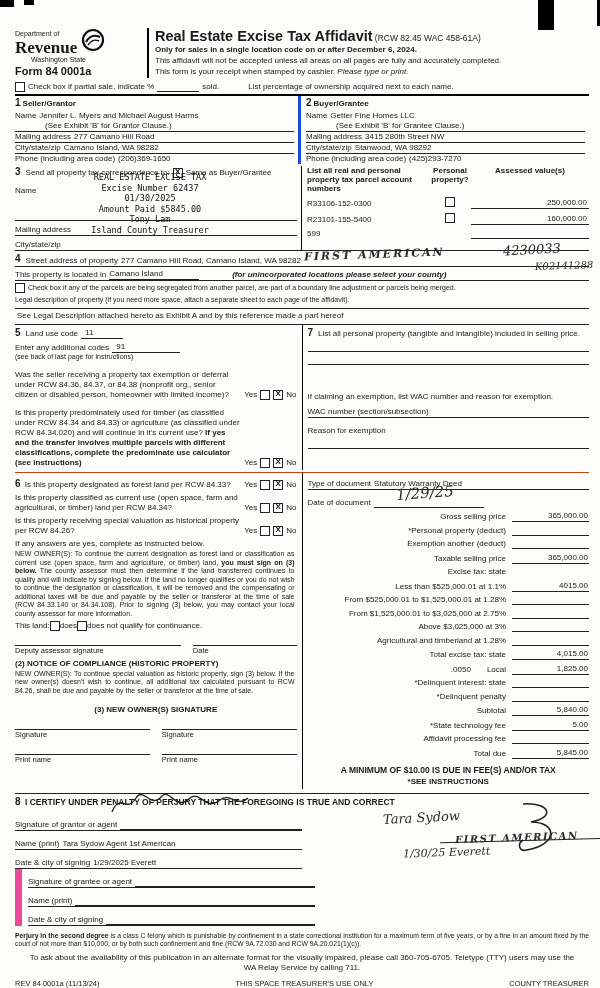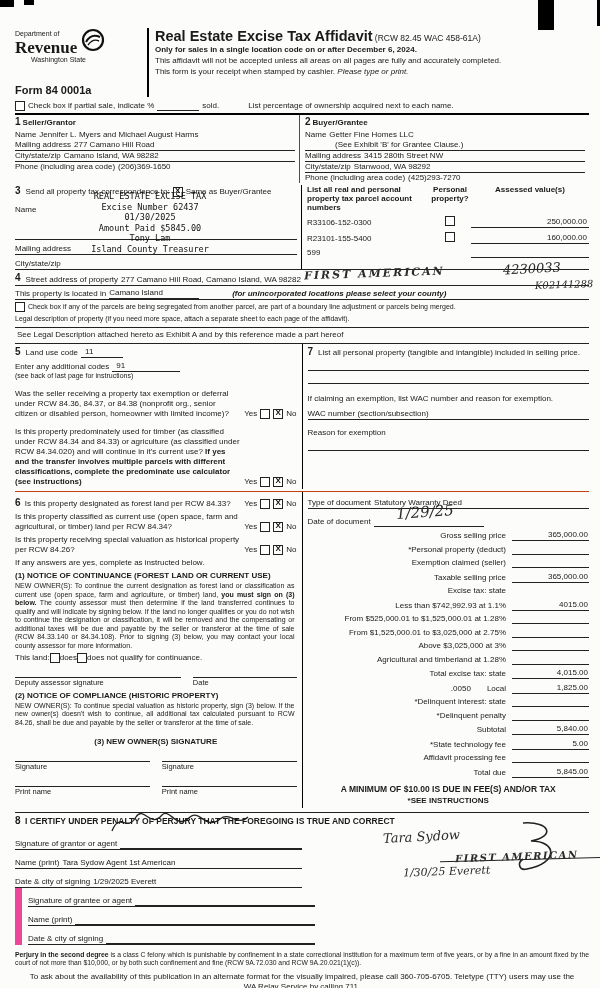--- a/index.html
+++ b/index.html
@@ -20,33 +20,33 @@
   .yn{display:flex;gap:3px;align-items:center;flex:none;margin-left:4px;white-space:nowrap;}
 
   
   .hdr{display:flex;}
   .hdr-left{width:132px;flex:none;}
   .dept-row{display:flex;align-items:flex-start;gap:4px;}
   .dept-small{font-size:7px;margin-top:2px;}
   .revenue{font-family:"Liberation Serif",serif;font-weight:bold;font-size:17px;line-height:1;}
   .wa-state{font-size:7px;margin-left:16px;}
   .logo{width:24px;height:24px;flex:none;}
-  .form-no{font-weight:bold;font-size:11px;margin-top:19px;}
+  .form-no{font-weight:bold;font-size:11px;margin-top:0;}
   .hdr-right{flex:1;border-left:2px solid #000;padding-left:6px;}
   .title{font-weight:bold;font-size:14.5px;line-height:1.05;}
   .title-ref{font-size:8.5px;}
   .hdr-right div{margin-top:1px;}
 
   .partial-row{display:flex;align-items:flex-end;gap:3px;margin-top:4px;}
   .partial-right{margin-left:26px;}
 
   
   .sec12{display:flex;border-top:2px solid #000;margin-top:2px;}
   .col{width:50%;padding:1px 4px 0 0;}
-  .col-r{border-left:1px solid #1d4ed8;padding-left:5px;}
+  .col-r{border-left:3px solid #1d4ed8;padding-left:5px;}
   .sec-head{margin-bottom:1px;}
   .note-ind{padding-left:30px;}
   .fl{min-height:10px;}
 
   
   .sec3{display:flex;margin-top:2px;border-bottom:1px solid #222;}
   .s3-left{width:50%;padding-right:4px;position:relative;}
   .s3-right{width:50%;border-left:1px solid #000;padding-left:5px;position:relative;}
   .s3-fields{position:relative;}
   .name-row{height:34px;align-items:flex-start;padding-top:8px;}
@@ -167,20 +167,21 @@
       <span class="partial-right">List percentage of ownership acquired next to each name.</span>
     </div>
 
     <div class="sec12">
       <div class="col">
         <div class="sec-head"><span class="sec-num">1</span><b>Seller/Grantor</b></div>
         <div class="fl">
             <span>Name</span>
           <span>Jennifer L. Myers and Michael August Harms</span>
           </div>
+        <div class="u note-ind">(See Exhibit 'B' for Grantor Clause.)</div>
         <div class="fl u">
             <span>Mailing address</span>
           <span>277 Camano Hill Road</span>
           </div>
         <div class="fl u">
             <span>City/state/zip</span>
           <span>Camano Island, WA 98282</span>
           </div>
         <div class="fl">
             <span>Phone (including area code)</span>
@@ -317,21 +318,21 @@
             </div>
         </div>
       </div>
       <div class="b-right">
         <div class="fl">
             <span class="sec-num">7</span>
           <span>List all personal property (tangible and intangible) included in selling price.</span>
           </div>
         <div class="blankline"></div>
         <div class="blankline"></div>
-        <div style="margin-top:10px;">If claiming an exemption, list WAC number and reason for exemption.</div>
+        <div style="margin-top:27px;">If claiming an exemption, list WAC number and reason for exemption.</div>
         <div class="fl u" style="margin-top:3px;min-height:12px;">
             <span>WAC number (section/subsection)</span>
           </div>
         <div style="margin-top:8px;">Reason for exemption</div>
         <div class="blankline"></div>
       </div>
     </div>
 
     <div class="band band6">
       <div class="b-left">
@@ -357,21 +358,20 @@
         <div class="q">
           <div class="qt">Is this property receiving special valuation as historical property per RCW 84.26?</div>
           <div class="yn">
               <span>Yes</span>
             <span class="cb"></span>
             <span class="cb ck"></span>
             <span>No</span>
             </div>
         </div>
         <div style="margin-top:3px;">If any answers are yes, complete as instructed below.</div>
-        <div class="notice-title">(1) NOTICE OF CONTINUANCE (FOREST LAND OR CURRENT USE)</div>
         <div class="body7"><span>NEW OWNER(S): To continue the current designation as forest land or classification as current use (open space, farm and agriculture, or timber) land,</span>
           <b>you must sign on (3) below.</b>
           <span>The county assessor must then determine if the land transferred continues to qualify and will indicate by signing below. If the land no longer qualifies or you do not wish to continue the designation or classification, it will be removed and the compensating or additional taxes will be due and payable by the seller or transferor at the time of sale (RCW 84.33.140 or 84.34.108). Prior to signing (3) below, you may contact your local county assessor for more information.</span></div>
         <div class="landline">
           <span>This land:</span>
           <span class="cb"></span>
           <span>does</span>
           <span class="cb"></span>
           <span>does not qualify for continuance.</span>
         </div>
@@ -423,33 +423,33 @@
 
         <div class="trow">
             <span class="tlab">Gross selling price</span>
             <span class="tval">365,000.00</span>
           </div>
         <div class="trow">
             <span class="tlab">*Personal property (deduct)</span>
             <span class="tval"></span>
           </div>
         <div class="trow">
-            <span class="tlab">Exemption claimed (seller)</span>
+            <span class="tlab">Exemption another (deduct)</span>
             <span class="tval"></span>
           </div>
         <div class="trow">
             <span class="tlab">Taxable selling price</span>
             <span class="tval">365,000.00</span>
           </div>
         <div class="trow">
             <span class="tlab">Excise tax: state</span>
             <span class="tval noline"></span>
           </div>
         <div class="trow">
-            <span class="tlab">Less than $742,992.93 at 1.1%</span>
+            <span class="tlab">Less than $525,000.01 at 1.1%</span>
             <span class="tval">4015.00</span>
           </div>
         <div class="trow">
             <span class="tlab">From $525,000.01 to $1,525,000.01 at 1.28%</span>
             <span class="tval"></span>
           </div>
         <div class="trow">
             <span class="tlab">From $1,525,000.01 to $3,025,000 at 2.75%</span>
             <span class="tval"></span>
           </div>

